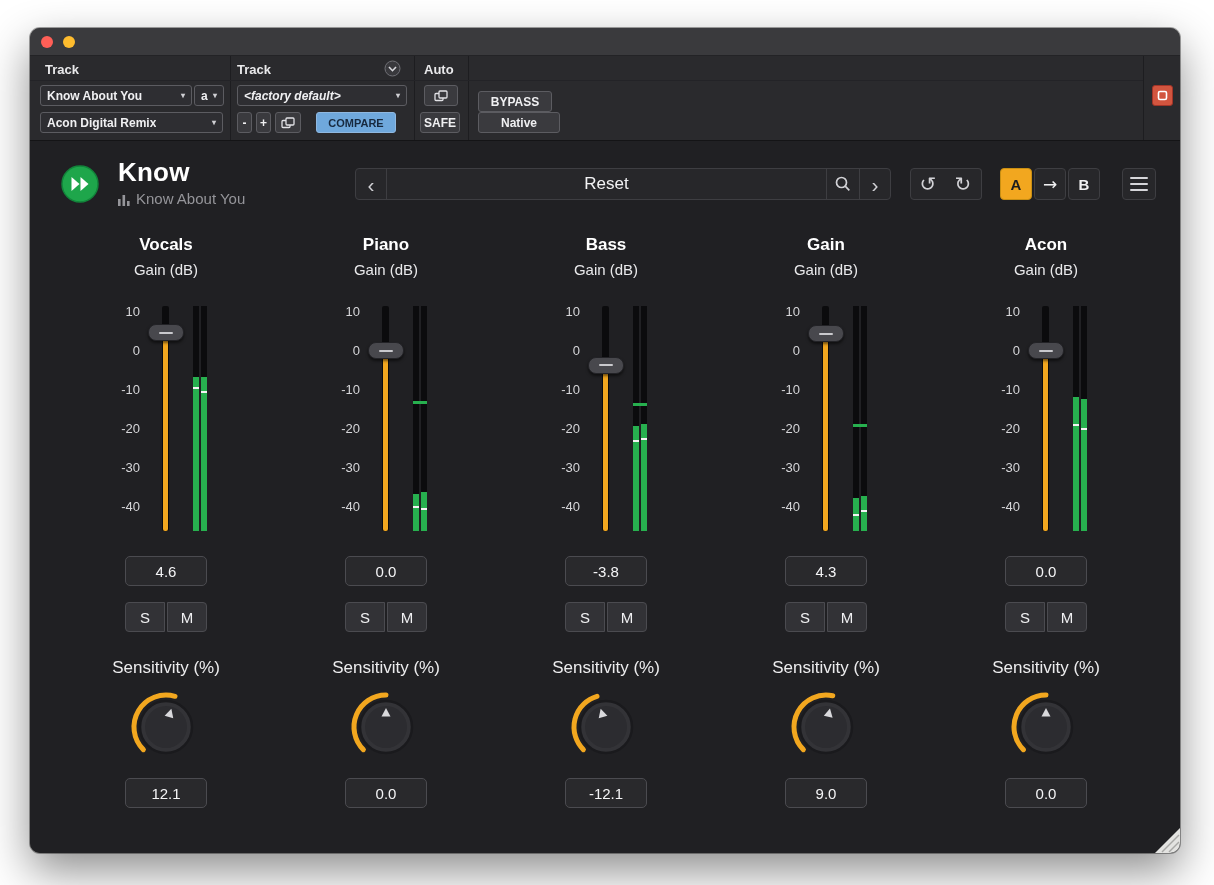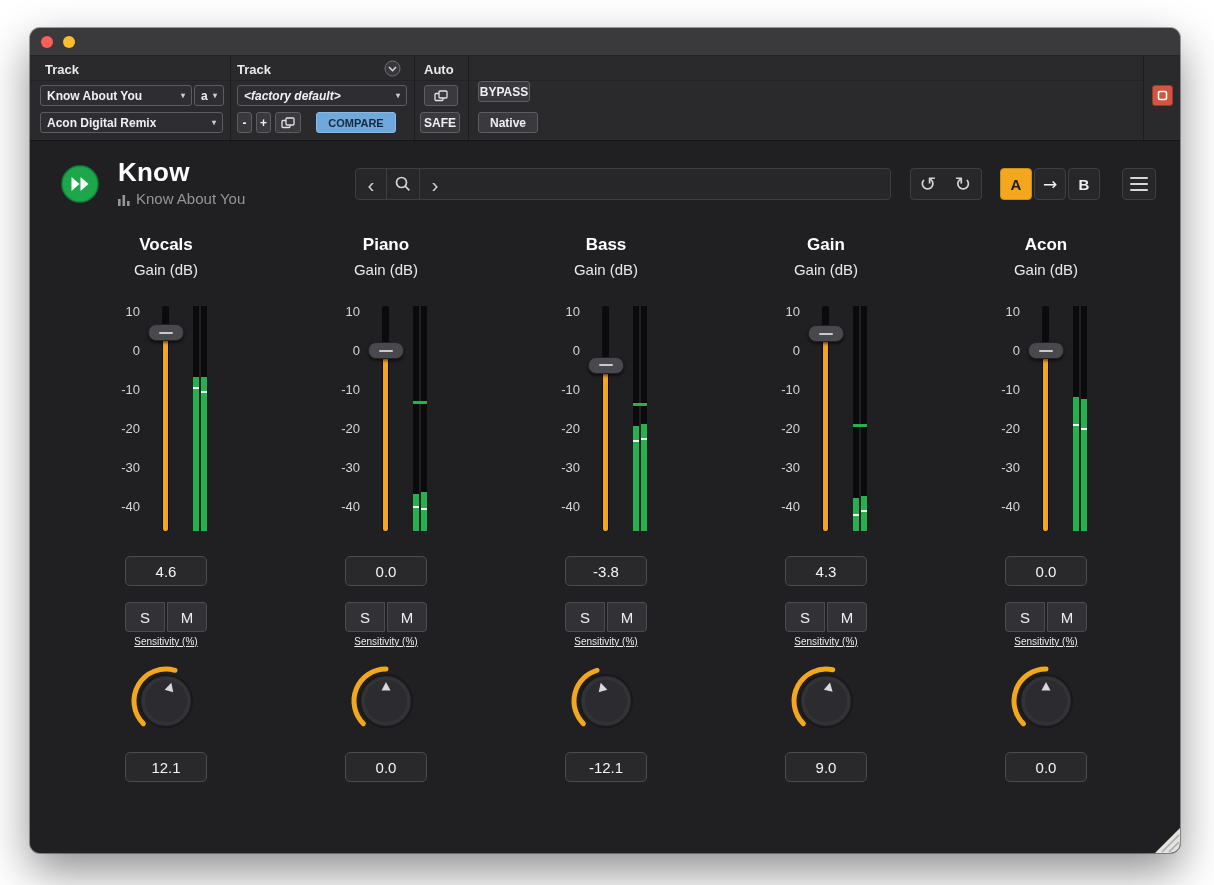--- a/index.html
+++ b/index.html
@@ -75,21 +75,21 @@
   .m-fill{position:absolute;left:0;width:100%;background:var(--green);}
   .m-peak{position:absolute;left:0;width:100%;height:2px;background:#f4f4f4;}
   .m-tick{position:absolute;left:0;width:14px;height:3px;background:var(--green);}
   .value-box{width:82px;height:30px;margin-top:17px;background:#29292c;border:1px solid #4b4b50;border-radius:5px;
              color:#f4f4f6;font-size:15px;display:flex;align-items:center;justify-content:center;}
   .sm-row{display:flex;gap:2px;margin-top:16px;}
   .sm-btn{width:40px;height:30px;background:#323236;border:1px solid #4b4b50;color:#f0f0f2;font-size:15px;
           font-family:"Liberation Sans",sans-serif;cursor:default;}
   .sm-s{border-radius:4px 0 0 4px;}
   .sm-m{border-radius:0 4px 4px 0;}
-  .sens-label{font-size:10px;color:#ececee;line-height:20px;text-decoration:underline;}
+  .sens-label{margin-top:26px;font-size:17px;color:#ececee;line-height:20px;}
   .knob{margin-top:10px;}
   .knob-arc{stroke:var(--accent);}
   .value-box.sens{margin-top:12px;}
   .grip{position:absolute;right:0;bottom:0;}
 </style>
 </head>
 <body>
 
 <div class="page">
 
@@ -126,37 +126,37 @@
     <button class="tb-btn tb-select italic" style="left:207px;top:29px;width:170px">
       <span class="lbl">&lt;factory default&gt;</span>
       <span class="chev">▾</span>
     </button>
     <button class="tb-btn" style="left:394px;top:29px;width:34px">
       <svg width="14" height="12" viewBox="0 0 14 12">
         <rect x="1" y="3.5" width="8" height="7" rx="1" fill="none" stroke="#e2e2e6" stroke-width="1.3"></rect>
         <rect x="5" y="1" width="8" height="7" rx="1" fill="#3a3a3e" stroke="#e2e2e6" stroke-width="1.3"></rect>
       </svg>
     </button>
-    <button class="tb-btn" style="left:448px;top:25px;width:52px">BYPASS</button>
+    <button class="tb-btn" style="left:448px;top:35px;width:74px">BYPASS</button>
 
     <button class="tb-btn tb-select" style="left:10px;top:56px;width:183px">
       <span class="lbl">Acon Digital Remix</span>
       <span class="chev">▾</span>
     </button>
     <button class="tb-btn" style="left:207px;top:56px;width:15px">-</button>
     <button class="tb-btn" style="left:226px;top:56px;width:15px">+</button>
     <button class="tb-btn" style="left:245px;top:56px;width:26px">
       <svg width="14" height="12" viewBox="0 0 14 12">
         <rect x="1" y="3.5" width="8" height="7" rx="1" fill="none" stroke="#e2e2e6" stroke-width="1.3"></rect>
         <rect x="5" y="1" width="8" height="7" rx="1" fill="#3a3a3e" stroke="#e2e2e6" stroke-width="1.3"></rect>
       </svg>
     </button>
     <button class="tb-btn compare" style="left:286px;top:56px;width:80px">COMPARE</button>
     <button class="tb-btn" style="left:390px;top:56px;width:40px">SAFE</button>
-    <button class="tb-btn" style="left:448px;top:56px;width:60px">Native</button>
+    <button class="tb-btn" style="left:448px;top:56px;width:82px">Native</button>
 
     <button class="tb-btn target" style="left:1122px;top:29px;width:21px">
       <svg width="11" height="11" viewBox="0 0 11 11">
         <rect x="1.5" y="1.5" width="8" height="8" rx="1.5" fill="none" stroke="#ffffff" stroke-width="1.6"></rect>
       </svg>
     </button>
   </div>
 
   <div class="plugin">
 
@@ -170,20 +170,23 @@
       <svg width="12" height="14" viewBox="0 0 12 14">
         <rect x="0" y="7" width="2.6" height="7" fill="#95959a"></rect>
         <rect x="4.5" y="3" width="2.6" height="11" fill="#95959a"></rect>
         <rect x="9" y="9" width="2.6" height="5" fill="#95959a"></rect>
       </svg>
       <span>Know About You</span>
     </div>
 
     <div class="preset-bar">
       <button class="pb-btn">‹</button>
+      <div class="pb-field">
+        <span>Reset</span>
+      </div>
       <button class="pb-btn pb-search">
         <svg width="18" height="18" viewBox="0 0 18 18">
           <circle cx="7.5" cy="7.5" r="5" fill="none" stroke="#d2d2d6" stroke-width="1.7"></circle>
           <line x1="11.2" y1="11.2" x2="15.3" y2="15.3" stroke="#d2d2d6" stroke-width="1.7"></line>
         </svg>
       </button>
       <button class="pb-btn">›</button>
     </div>
 
     <button class="icon-btn undo">↺</button>

